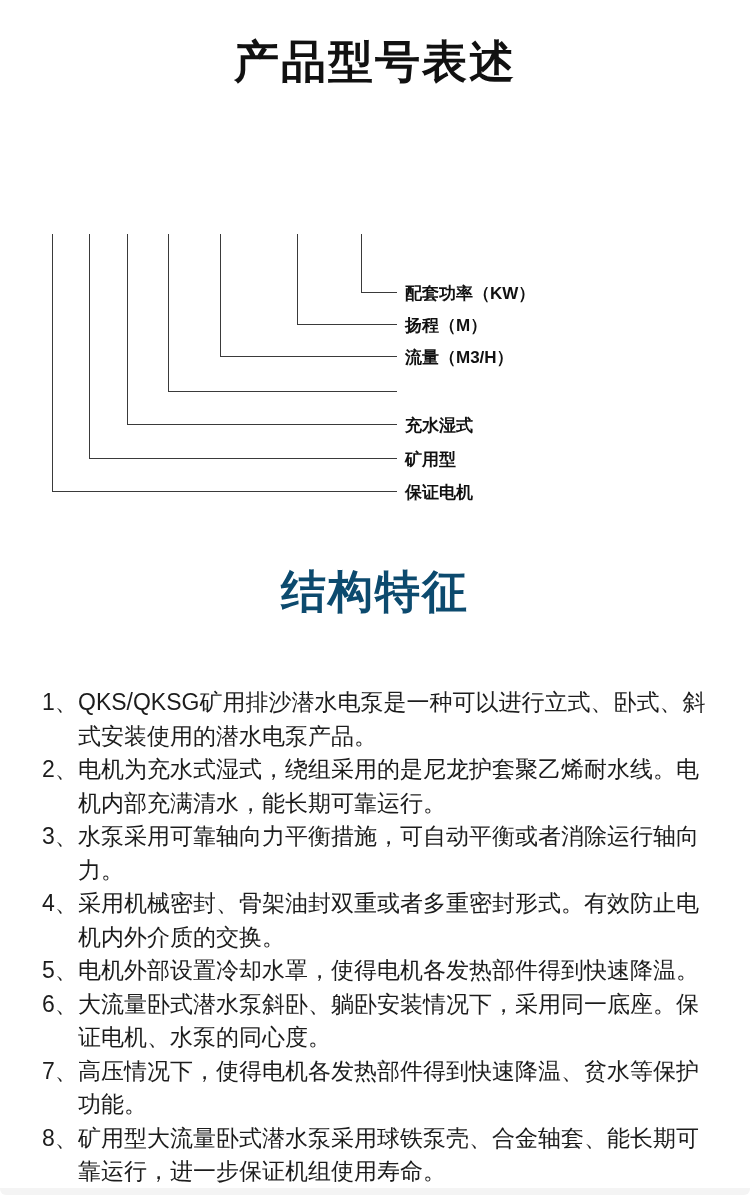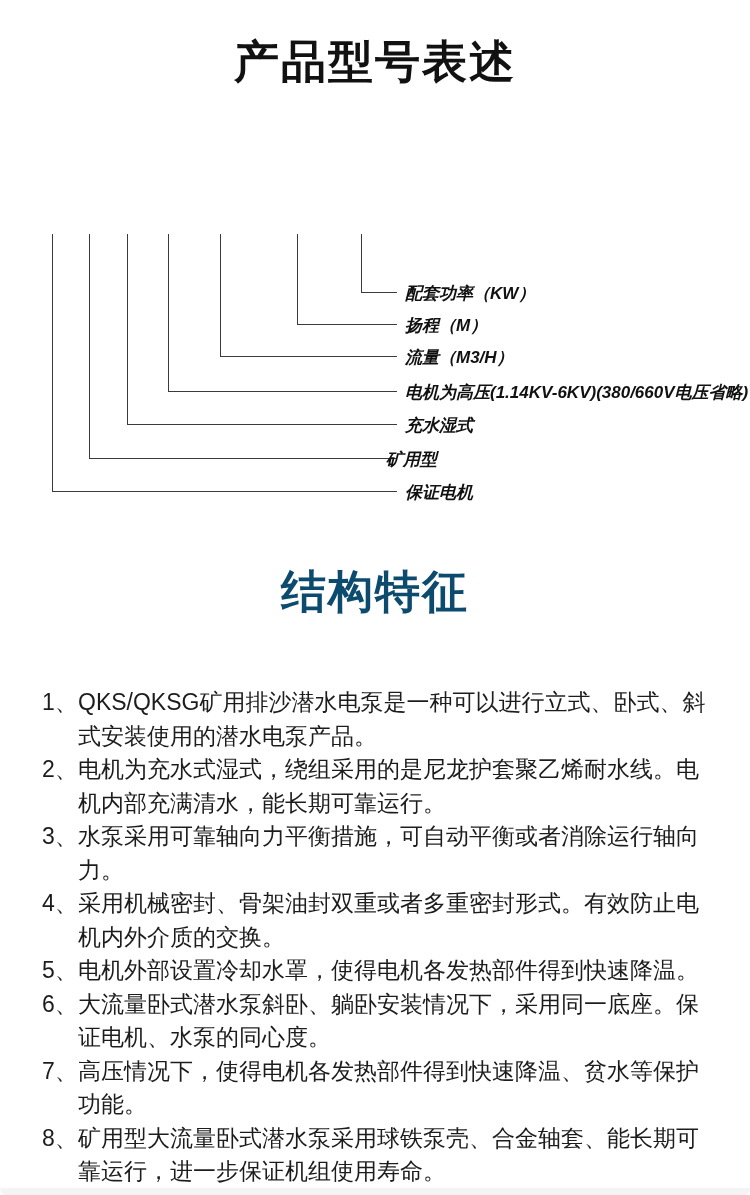--- a/index.html
+++ b/index.html
@@ -40,21 +40,20 @@
     color: #111111;
     white-space: nowrap;
   }
   .diagram {
     position: absolute;
     left: 0;
     top: 0;
     width: 750px;
     height: 560px;
     pointer-events: none;
-    font-style: italic;
   }
   .connector {
     position: absolute;
     border-left: 1.5px solid #3a3a3a;
     border-bottom: 1.5px solid #3a3a3a;
     box-sizing: border-box;
   }
   .diagram-label {
     position: absolute;
     transform: translateY(-50%);
@@ -121,23 +120,22 @@
     <div class="connector" style="left: 297px; top: 234px; width: 100px; height: 91px;"></div>
     <div class="connector" style="left: 220px; top: 234px; width: 177px; height: 123px;"></div>
     <div class="connector" style="left: 168px; top: 234px; width: 229px; height: 158px;"></div>
     <div class="connector" style="left: 127px; top: 234px; width: 270px; height: 191px;"></div>
     <div class="connector" style="left: 89px; top: 234px; width: 308px; height: 225px;"></div>
     <div class="connector" style="left: 52px; top: 234px; width: 345px; height: 258px;"></div>
 
     <div class="diagram-label" style="left: 405px; top: 293px;">配套功率（KW）</div>
     <div class="diagram-label" style="left: 405px; top: 325px;">扬程（M）</div>
     <div class="diagram-label" style="left: 405px; top: 357px;">流量（M3/H）</div>
-    <div class="diagram-label" style="left: 405px; top: 392px;">电机为高压(1.14KV-6KV)(380/660V电压省略)</div>
     <div class="diagram-label" style="left: 405px; top: 425px;">充水湿式</div>
-    <div class="diagram-label" style="left: 386px; top: 459px;">矿用型</div>
+    <div class="diagram-label" style="left: 405px; top: 459px;">矿用型</div>
     <div class="diagram-label" style="left: 405px; top: 492px;">保证电机</div>
   </div>
 
   <h2 class="section-title">结构特征</h2>
 
   <ol class="features">
     <li>
       <span class="feature-num">1、</span>
       <span class="feature-text">QKS/QKSG矿用排沙潜水电泵是一种可以进行立式、卧式、斜式安装使用的潜水电泵产品。</span>
     </li>

